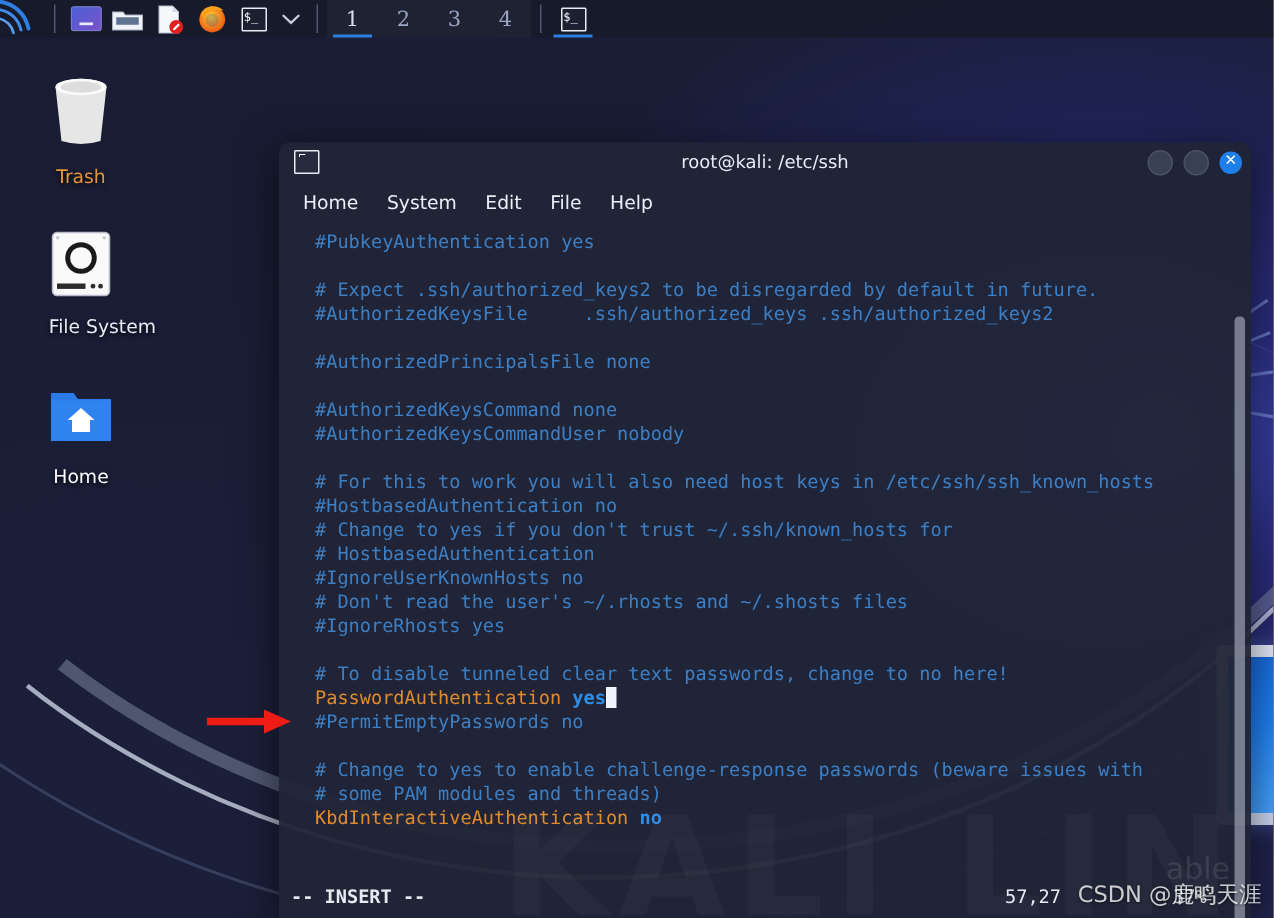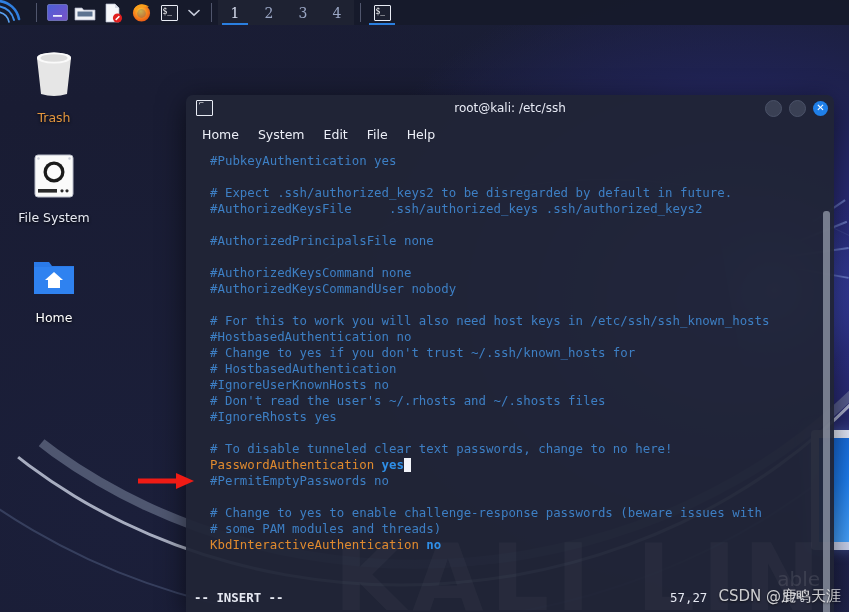--- a/index.html
+++ b/index.html
@@ -178,21 +178,21 @@
   }
   .desk-icon .label {
     font-size: 12.5px;
     margin-top: 6px;
     text-shadow: 0 1px 3px rgba(0,0,0,0.9);
     font-family: "DejaVu Sans", sans-serif;
   }
   #icon-trash { left: 4px; top: 48px; }
   #icon-trash .label { color: #e4963f; }
   #icon-fs    { left: 4px; top: 152px; }
-  #icon-fs .label { color: #e7eaf4; }
+  #icon-fs .label { color: #e7eaf4; text-align: right; }
   #icon-home  { left: 4px; top: 258px; }
   #icon-home .label { color: #ffffff; }
 
   
   #terminal {
     position: absolute;
     left: 186px; top: 95px;
     width: 648px; height: 517px;
     background: rgba(32,37,54,0.955);
     border-radius: 7px 7px 0 0;

